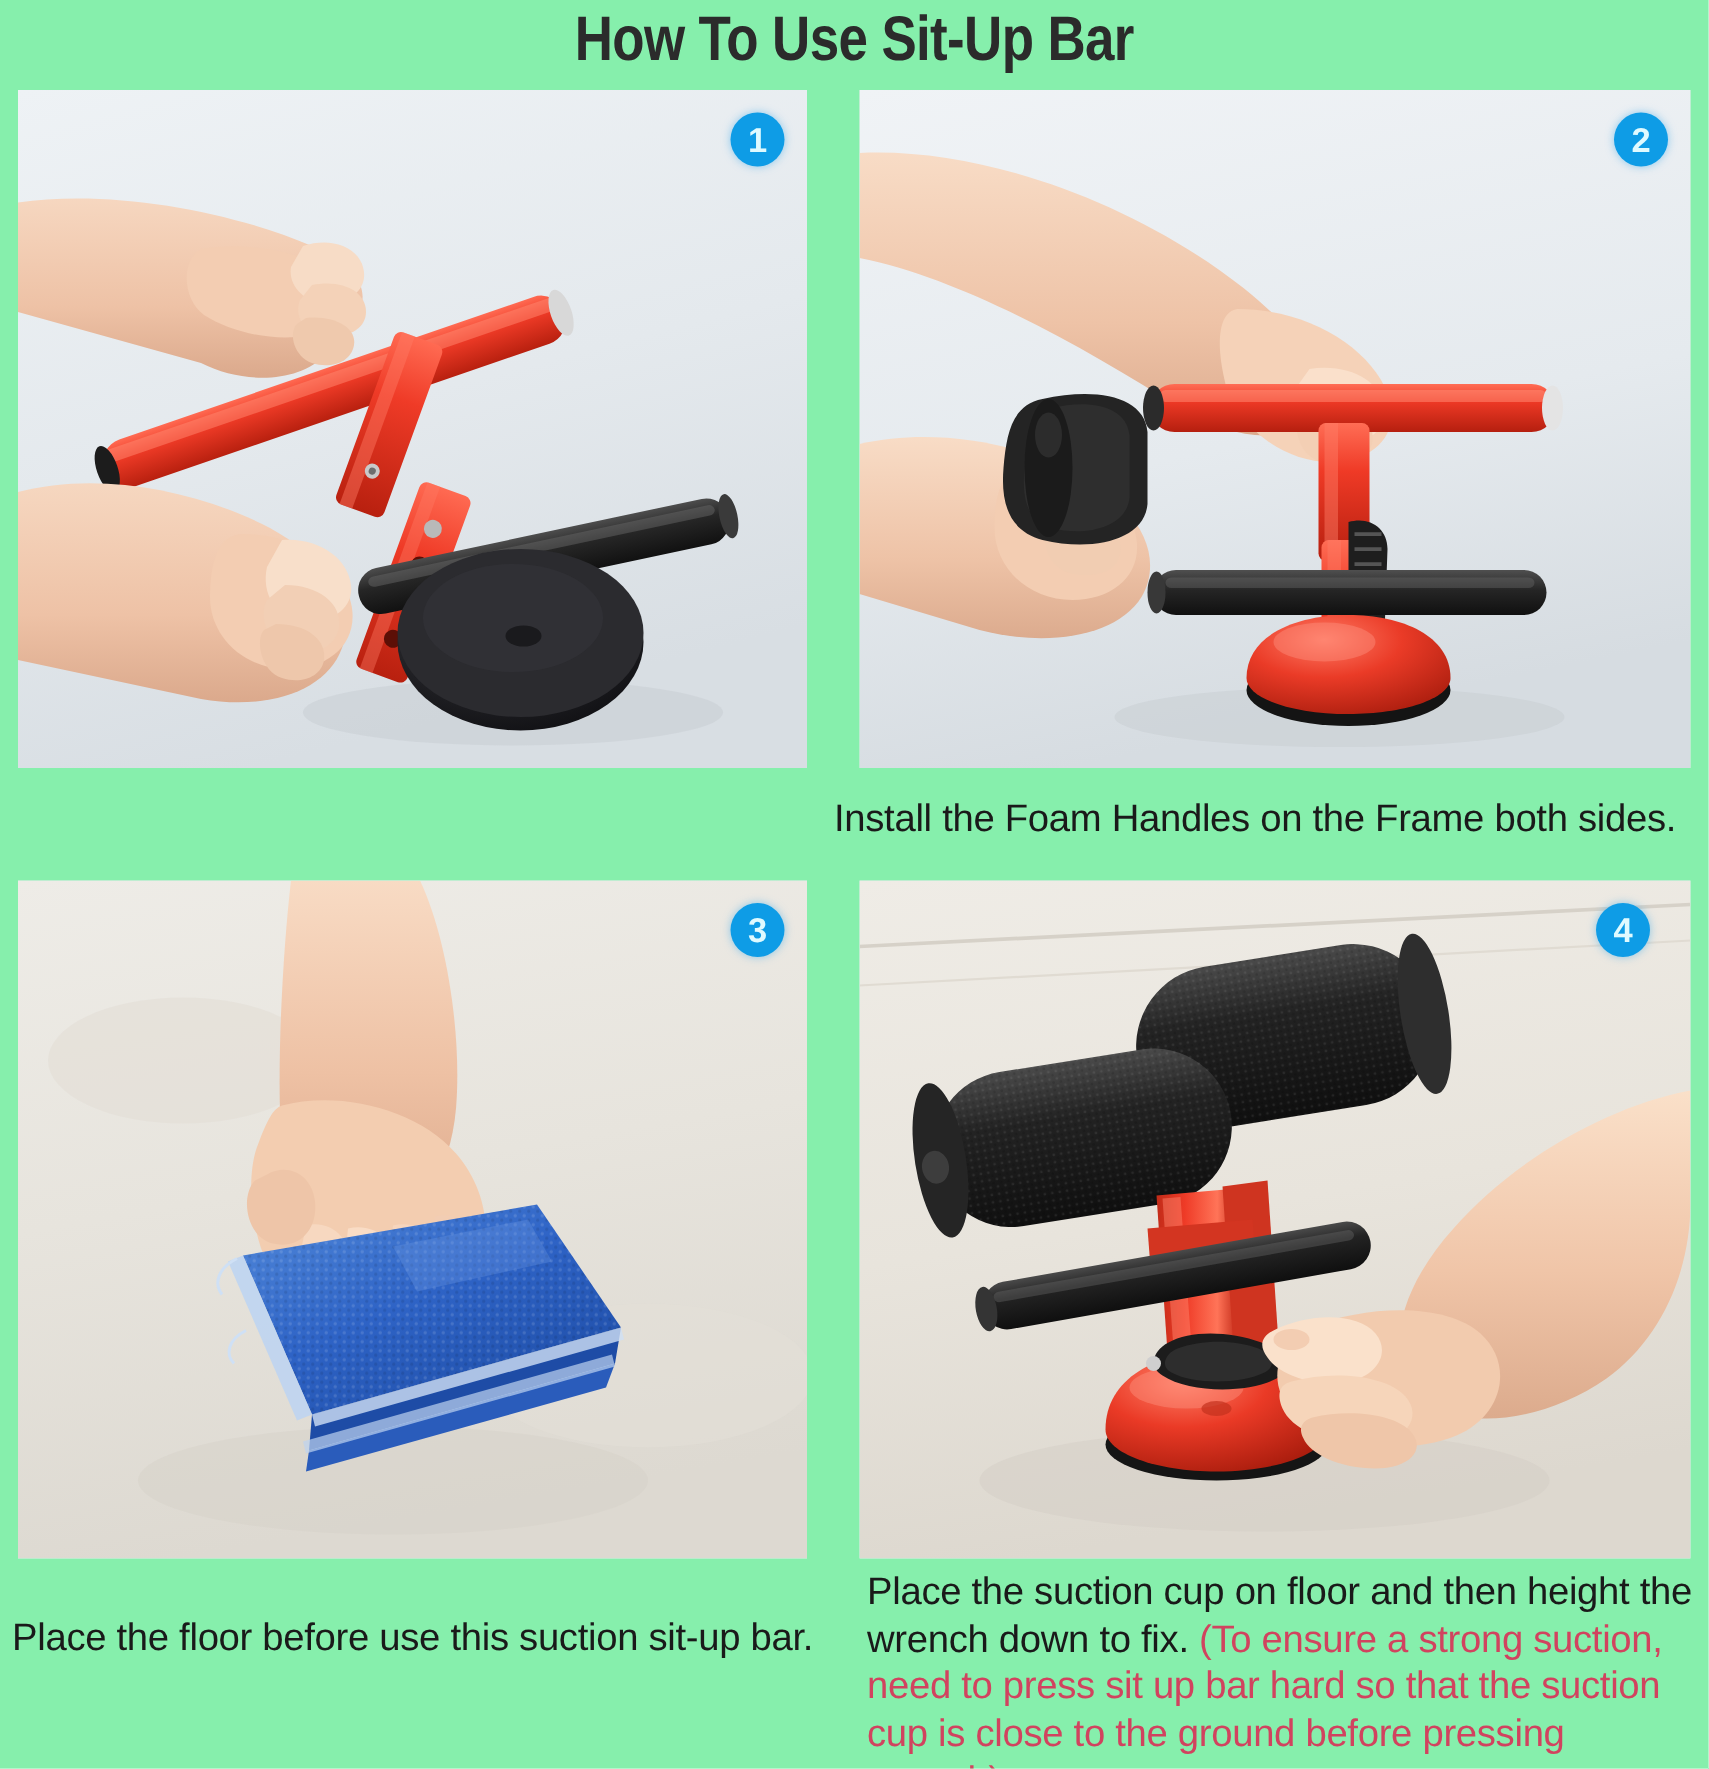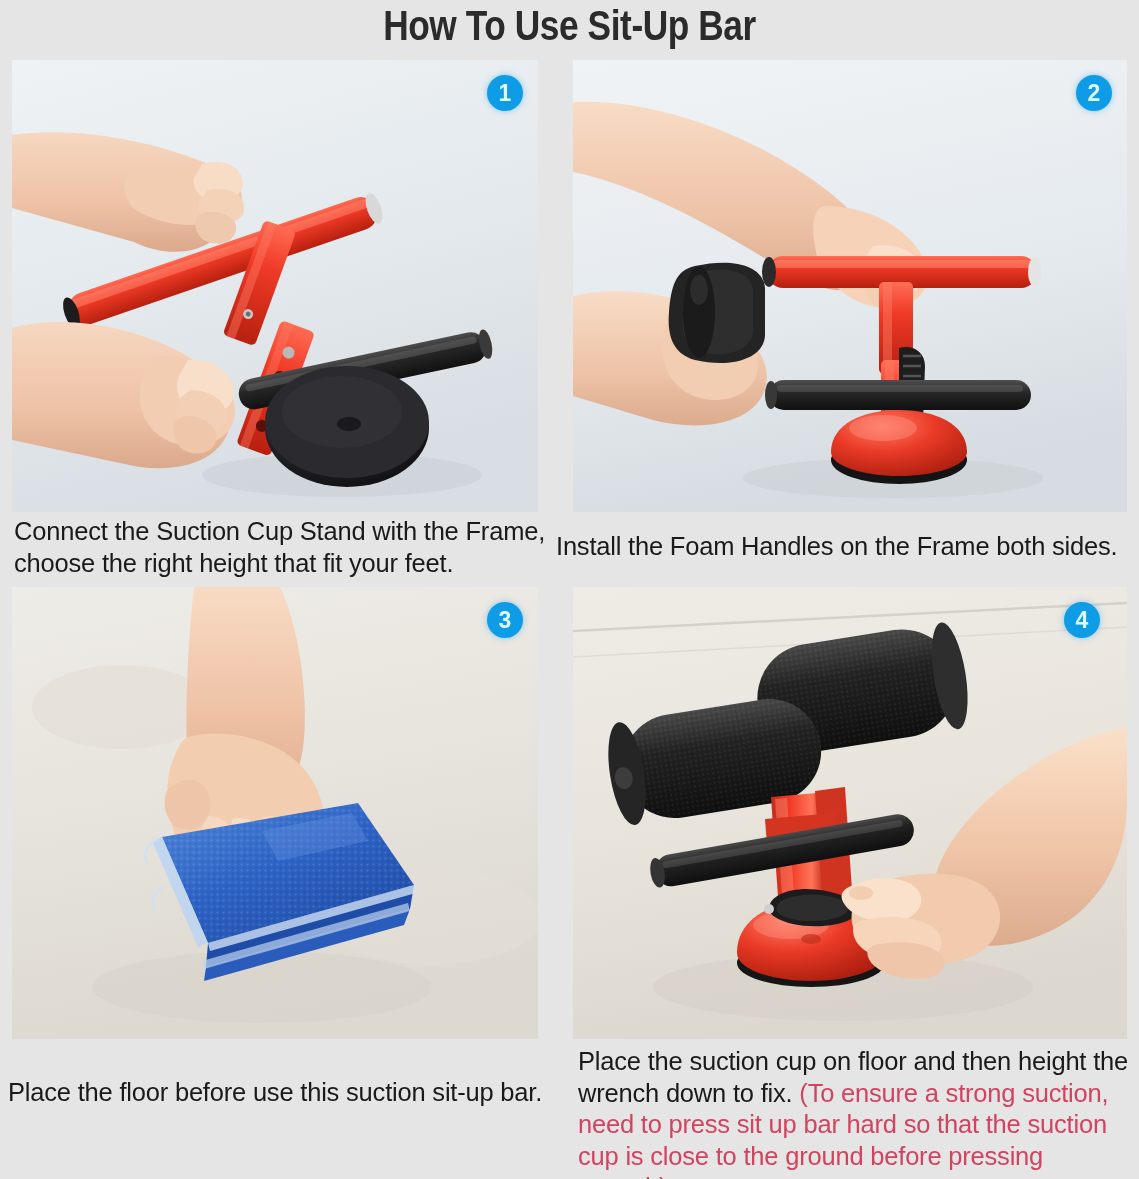--- a/index.html
+++ b/index.html
@@ -5,21 +5,21 @@
   * { box-sizing: border-box; margin: 0; padding: 0; }
 
   body {
     width: 1139px;
     height: 1179px;
     background: #ffffff;
     font-family: "Liberation Sans", sans-serif;
     overflow: hidden;
   }
 
-  .page { position: relative; width: 1139px; height: 1179px; background:#e5e5e5; }
+  .page { position: relative; width: 1139px; height: 1179px; background:#86efac; }
 
   
   .title {
     position: absolute;
     top: 2px; left: 0; width: 1139px;
     text-align: center;
     font-family: "Liberation Sans", sans-serif;
     font-weight: bold;
     font-size: 42px;
     letter-spacing: -0.5px;
@@ -381,23 +381,20 @@
 
       <path d="M276 300 C300 288 332 288 344 302 C354 314 346 330 326 334 C304 338 280 330 272 318 C266 310 268 304 276 300 Z" fill="#fae1cb"></path>
       <ellipse cx="288" cy="306" rx="12" ry="7" fill="#f3cdb2"></ellipse>
 
       <path d="M288 334 C316 326 352 330 364 344 C376 358 364 374 340 376 C314 378 288 366 282 352 C278 342 280 336 288 334 Z" fill="#f6d5ba"></path>
       <path d="M302 358 C328 352 358 356 368 368 C378 380 366 392 344 392 C320 392 300 382 296 372 C292 364 296 360 302 358 Z" fill="#efc6a9"></path>
     </svg>
   </div>
   <div class="badge" id="badge-4">4</div>
 
-  <div class="caption" id="caption-1">
-    <span>Connect the Suction Cup Stand with the Frame, choose the right height that fit your feet.</span>
-  </div>
 
   <div class="caption" id="caption-2">
     <span>Install the Foam Handles on the Frame both sides.</span>
   </div>
 
   <div class="caption" id="caption-3">
     <span>Place the floor before use this suction sit-up bar.</span>
   </div>
 
   <div class="caption" id="caption-4">

